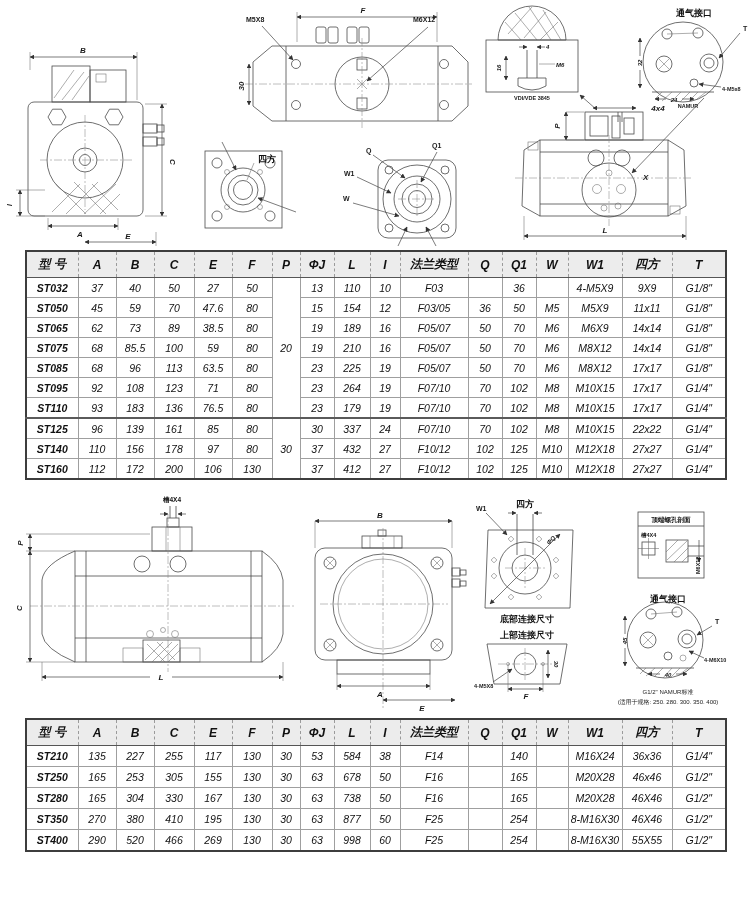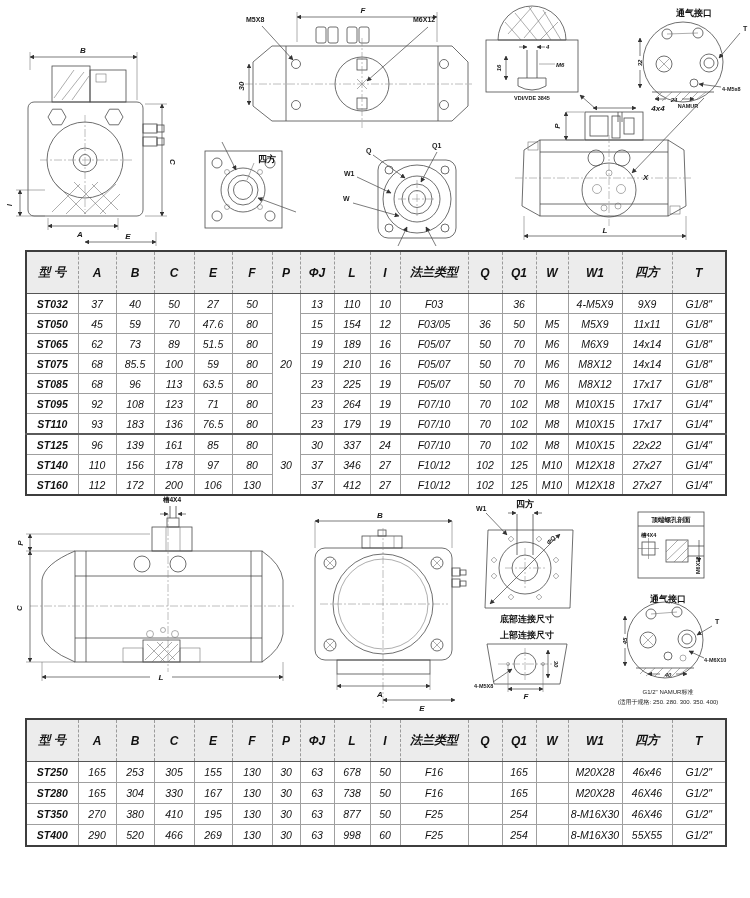--- a/index.html
+++ b/index.html
@@ -8,21 +8,21 @@
   svg{position:absolute;left:0;}
   #svgTop{top:0;}
   #svgMid{top:488px;}
   .tblwrap{position:absolute;left:25px;width:700px;}
   #t1wrap{top:250px;}
   #t2wrap{top:718px;}
   table{border-collapse:collapse;width:700px;table-layout:fixed;
         font-family:"Liberation Sans",sans-serif;font-style:italic;color:#111;
         border:2px solid #3d3d3d;}
   th{background:#ececec;font-weight:700;font-size:12px;height:25px;
-     border-right:1px dashed #9a9a9a;border-bottom:1.5px solid #555;padding:8px;font-style:italic;}
+     border-right:1px dashed #9a9a9a;border-bottom:1.5px solid #555;padding:0;font-style:italic;}
   th:last-child{border-right:none;}
   td{border:1px solid #9f9f9f;font-size:10.5px;text-align:center;height:19px;padding:0;
      white-space:nowrap;overflow:hidden;}
   td.model-col{font-weight:700;}
   #t2 td{height:20px;}
   #t1 tbody tr:nth-child(8) td{border-top:2px solid #5a5a5a;margin-top:24px;}
   
   .dim{font:italic 700 8px "Liberation Sans",sans-serif;fill:#1a1a1a;}
   .dimS{font:italic 700 6px "Liberation Sans",sans-serif;fill:#1a1a1a;}
   .lbl{font:700 7px "Liberation Sans",sans-serif;fill:#1a1a1a;}
@@ -347,21 +347,21 @@
             <td>M5</td>
             <td>M5X9</td>
             <td>11x11</td>
             <td>G1/8"</td>
           </tr>
           <tr>
             <td class="model-col">ST065</td>
             <td>62</td>
             <td>73</td>
             <td>89</td>
-            <td>51.5</td>
+            <td>38.5</td>
             <td>80</td>
             <td>19</td>
             <td>189</td>
             <td>16</td>
             <td>F05/07</td>
             <td>50</td>
             <td>70</td>
             <td>M6</td>
             <td>M6X9</td>
             <td>14x14</td>
@@ -459,21 +459,21 @@
             <td>G1/4"</td>
           </tr>
           <tr>
             <td class="model-col">ST140</td>
             <td>110</td>
             <td>156</td>
             <td>178</td>
             <td>97</td>
             <td>80</td>
             <td>37</td>
-            <td>346</td>
+            <td>432</td>
             <td>27</td>
             <td>F10/12</td>
             <td>102</td>
             <td>125</td>
             <td>M10</td>
             <td>M12X18</td>
             <td>27x27</td>
             <td>G1/4"</td>
           </tr>
           <tr>
@@ -735,20 +735,39 @@
             <th>Q</th>
             <th>Q1</th>
             <th>W</th>
             <th>W1</th>
             <th>四方</th>
             <th>T</th>
           </tr>
         </thead>
         <tbody>
           <tr>
+            <td class="model-col">ST210</td>
+            <td>135</td>
+            <td>227</td>
+            <td>255</td>
+            <td>117</td>
+            <td>130</td>
+            <td>30</td>
+            <td>53</td>
+            <td>584</td>
+            <td>38</td>
+            <td>F14</td>
+            <td></td>
+            <td>140</td>
+            <td></td>
+            <td>M16X24</td>
+            <td>36x36</td>
+            <td>G1/4"</td>
+          </tr>
+          <tr>
             <td class="model-col">ST250</td>
             <td>165</td>
             <td>253</td>
             <td>305</td>
             <td>155</td>
             <td>130</td>
             <td>30</td>
             <td>63</td>
             <td>678</td>
             <td>50</td>

